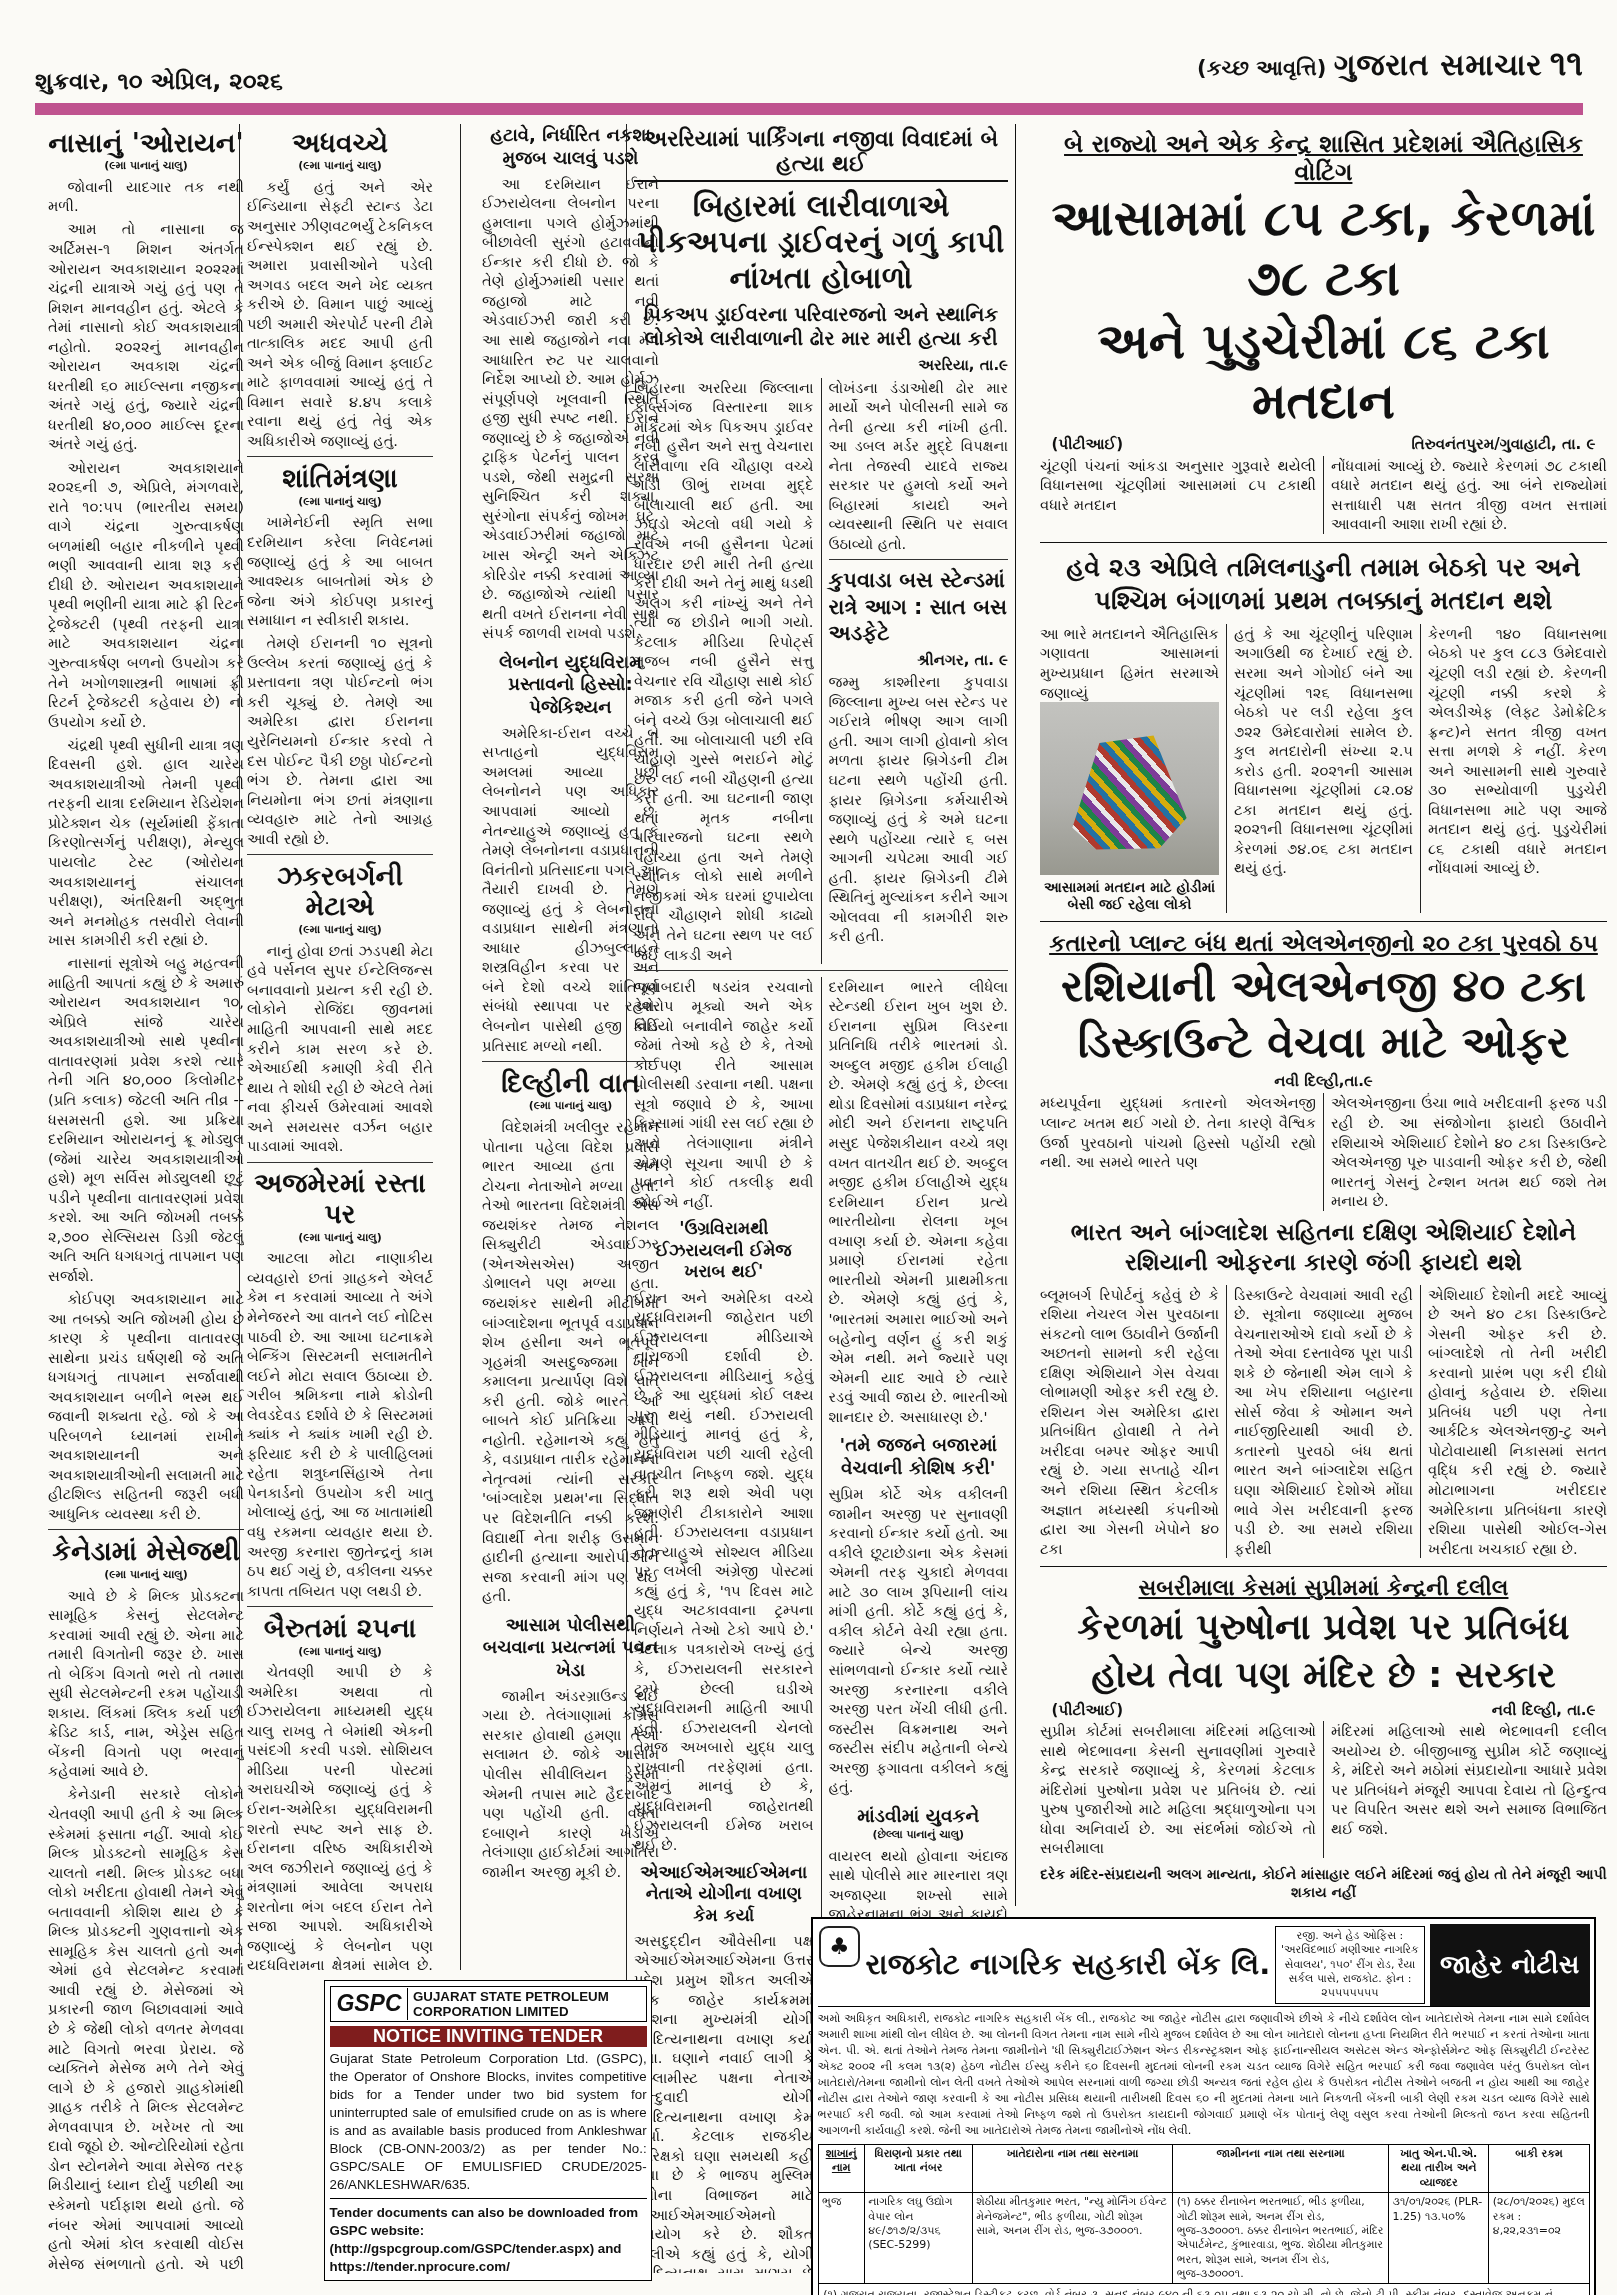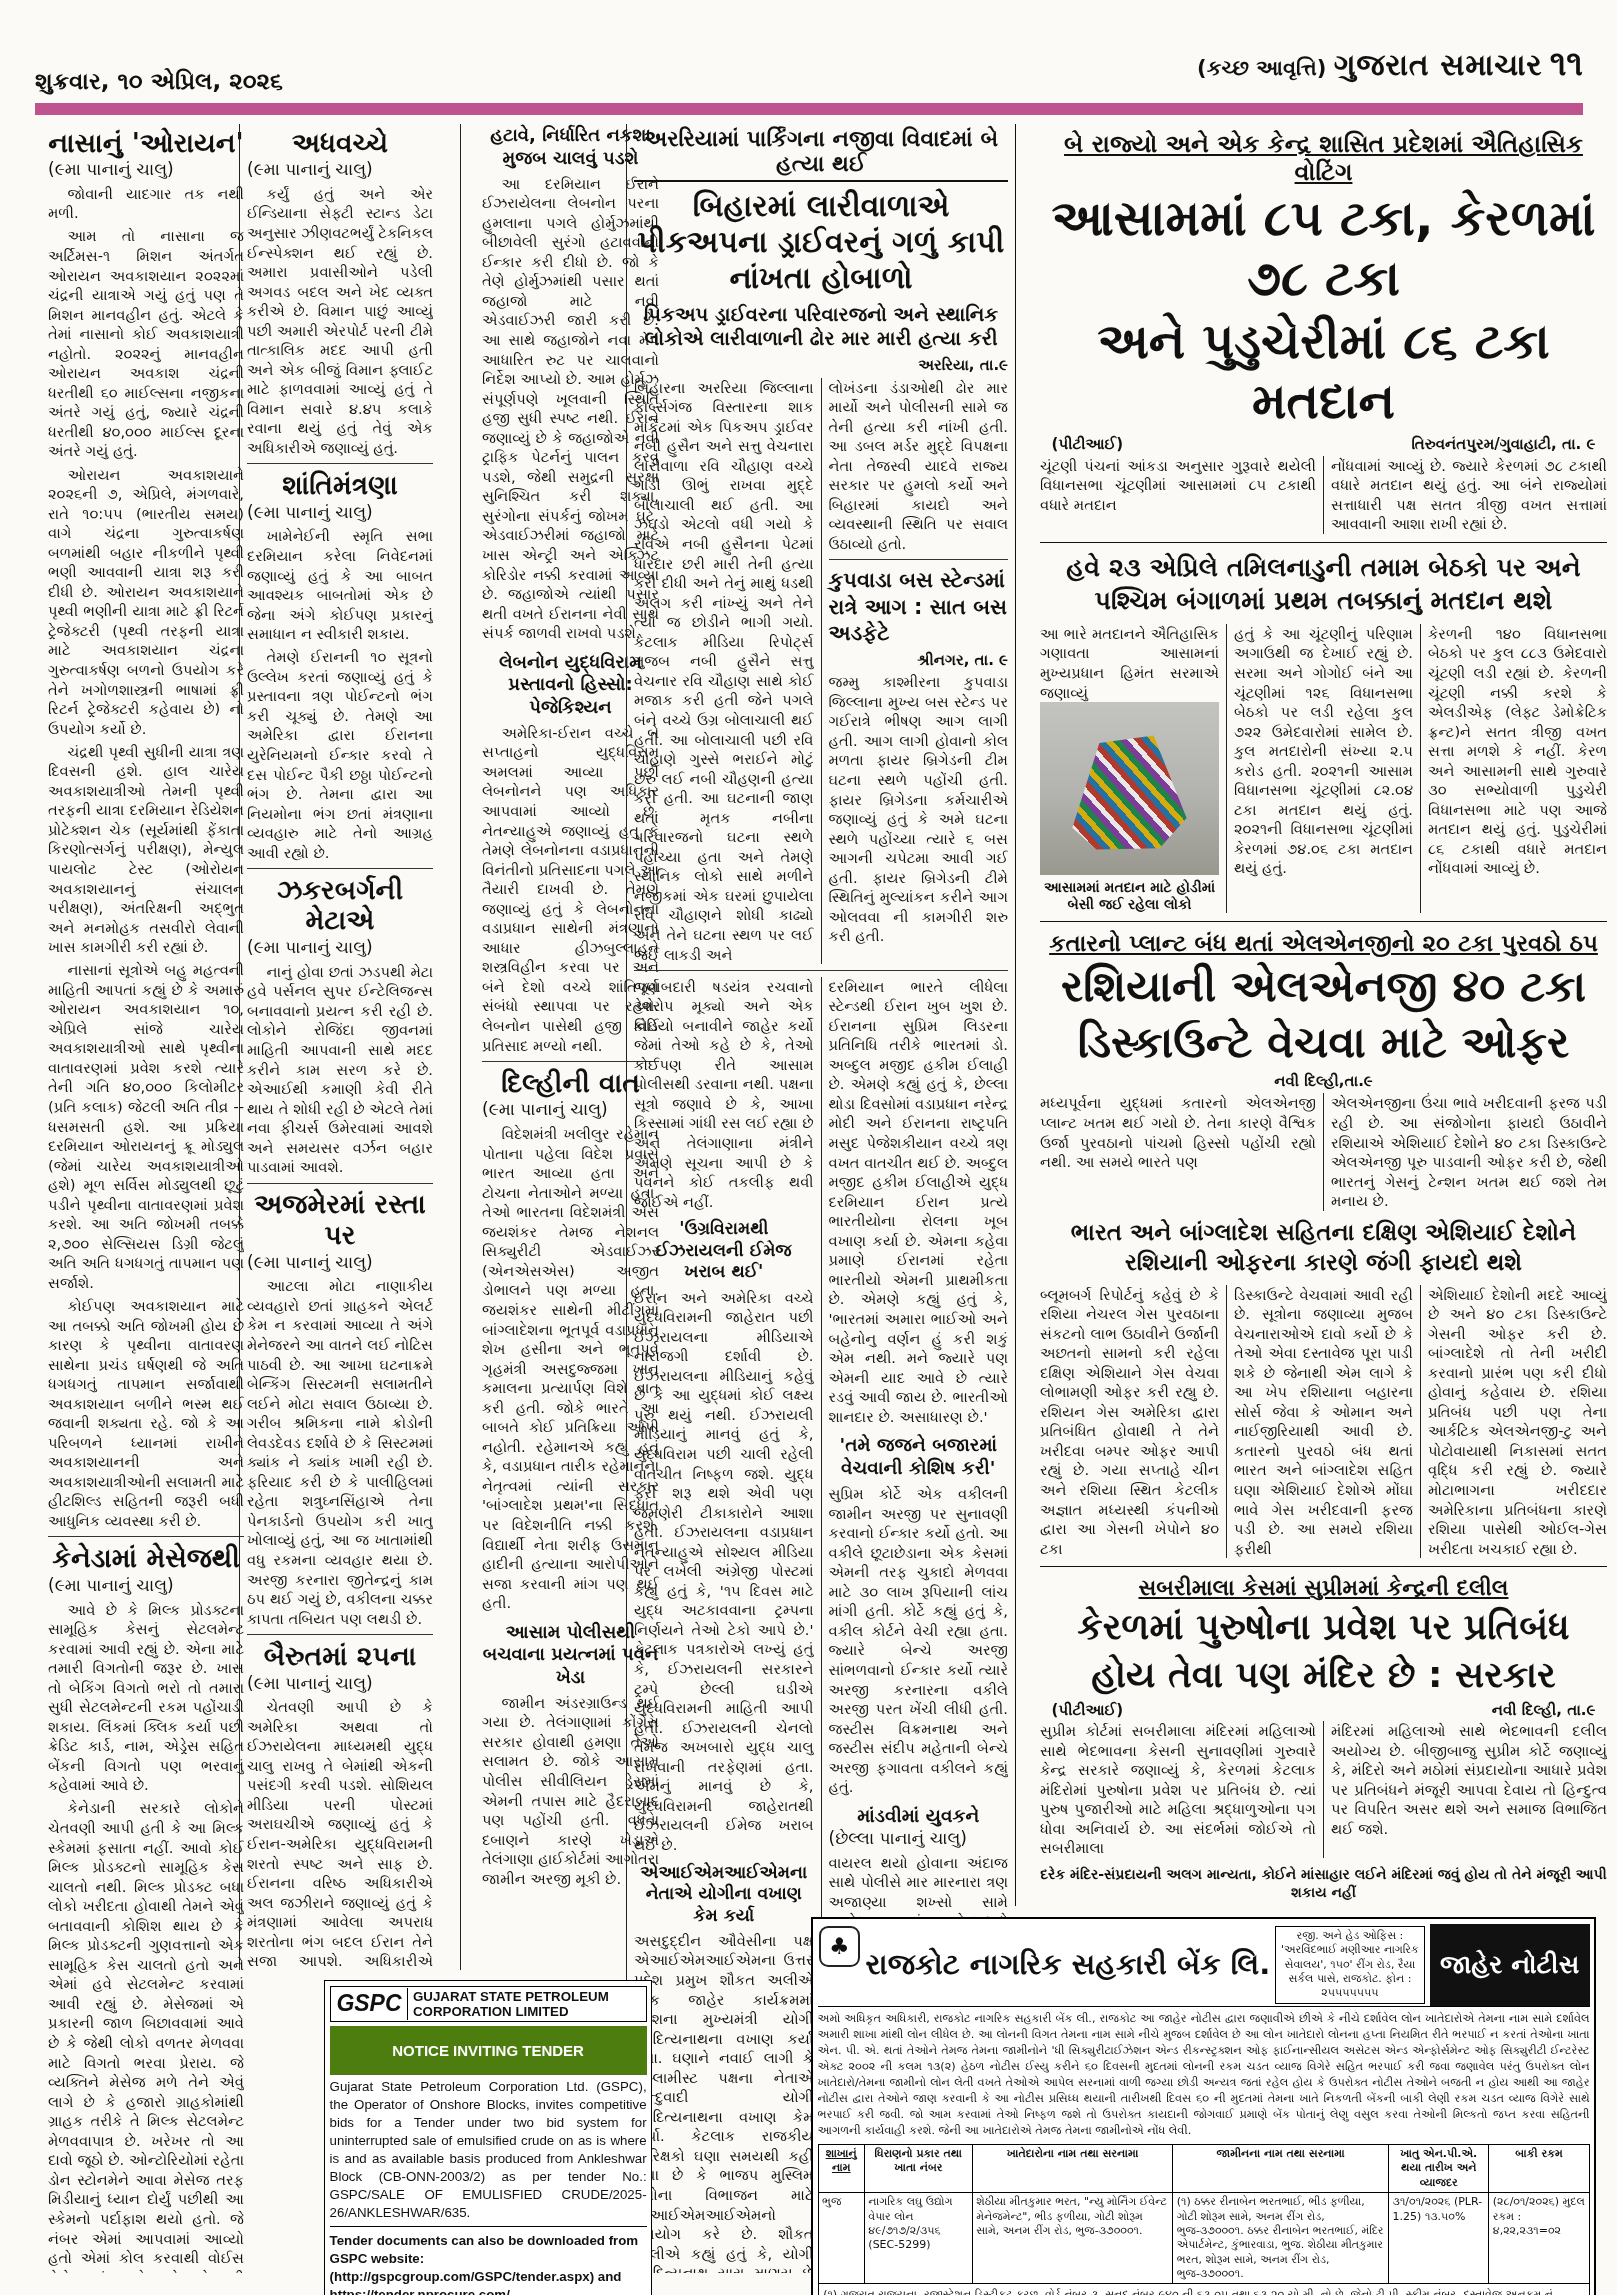--- a/index.html
+++ b/index.html
@@ -15,21 +15,21 @@
   .pinkbar{left:35px;top:103px;width:1548px;height:11.6px;background:#bf538f;}
   
   .zone{position:absolute;top:124px;overflow:hidden;}
   .z1{left:48px;width:196px;height:2149px;}
   .z2{left:239px;width:186px;height:1846px;border-left:1.2px solid #222;padding-left:7px;}
   .z3{left:460px;width:177px;height:1846px;border-left:1.2px solid #222;padding-left:21px;}
   .z45{left:626px;width:374px;height:2149px;border-left:1.2px solid #222;padding-left:7px;}
   .zr{left:1015px;width:567px;height:1782px;border-left:1.7px solid #111;padding-left:24px;}
   
   .t{font-size:26.6px;font-weight:bold;text-align:center;line-height:1.15;margin:3.5px 0 1.2px;}
-  .cont{font-size:17px;font-weight:normal;margin:1.2px 0 4.6px;}
+  .cont{font-size:11px;font-weight:bold;text-align:center;margin:1.2px 0 4.6px;}
   .b{font-size:14.7px;line-height:1.33;text-align:justify;}
   .b p{margin:0 0 3.5px;text-indent:19.6px;}
   .sh{font-size:18px;font-weight:bold;text-align:center;line-height:1.25;margin:8px 0 4.6px;}
   .rule{border:none;border-top:1.7px solid #111;margin:8px 0;}
   .thinrule{border:none;border-top:1.2px solid #333;margin:5.8px 0;}
   
   .kick2{font-size:22px;font-weight:bold;text-align:center;border-bottom:2.9px double #111;
          padding-bottom:3.5px;margin:2.3px 0 5.8px;}
   .h45{font-size:30px;font-weight:bold;text-align:center;line-height:1.2;margin:2.3px 0 5.8px;}
   .cols{display:flex;}
@@ -52,22 +52,22 @@
         background:repeating-linear-gradient(48deg,#b03a2e 0 5.8px,#2471a3 5.8px 11.6px,#d4ac0d 11.6px 17.3px,
                    #1e8449 17.3px 23px,#7d3c98 23px 29px,#e8e8e8 29px 34px);
         clip-path:polygon(12% 78%,30% 8%,66% 2%,88% 70%,70% 95%,28% 96%);}
   .cap{font-size:14px;font-weight:bold;text-align:center;margin-top:3.5px;}
   
   .gspc{left:324px;top:1980px;width:317px;border:1.7px solid #000;background:#fff;padding:4.6px;}
   .gspc-hd{display:flex;align-items:center;border:1.2px solid #000;}
   .gspc-logo{font-size:23px;font-weight:900;font-style:italic;padding:2.3px 5.8px;border-right:1.2px solid #000;
              font-family:"Liberation Sans",sans-serif;}
   .gspc-name{font-size:13.3px;font-weight:900;padding:2.3px 4.6px;font-family:"Liberation Sans",sans-serif;}
-  .gspc-bar{background:#4d7c0f;color:#fff;font-size:15px;font-weight:bold;text-align:center;
-            padding:16px 0;margin:3.5px 0;font-family:"Liberation Sans",sans-serif;}
+  .gspc-bar{background:#7f1d1d;color:#fff;font-size:18px;font-weight:bold;text-align:center;
+            padding:0 0;margin:3.5px 0;font-family:"Liberation Sans",sans-serif;}
   .gspc-b{font-size:13.3px;line-height:1.35;text-align:justify;font-family:"Liberation Sans",sans-serif;
           border-bottom:1.2px solid #000;padding-bottom:4.6px;}
   .gspc-f{font-size:13.3px;line-height:1.35;font-weight:bold;padding-top:4.6px;
           font-family:"Liberation Sans",sans-serif;}
   .bank{left:811px;top:1917px;width:772px;height:367px;border:2.3px solid #000;background:#fff;
         padding:4.6px;overflow:hidden;}
   .bank-hd{display:flex;align-items:stretch;border-bottom:1.7px solid #000;}
   .bank-logo{width:37px;height:37px;border:2.3px solid #222;border-radius:9.2px;display:flex;
              align-items:center;justify-content:center;font-size:23px;margin:2.3px 5.8px 2.3px 1.2px;}
   .bank-name{font-size:29px;font-weight:900;align-self:center;white-space:nowrap;}

